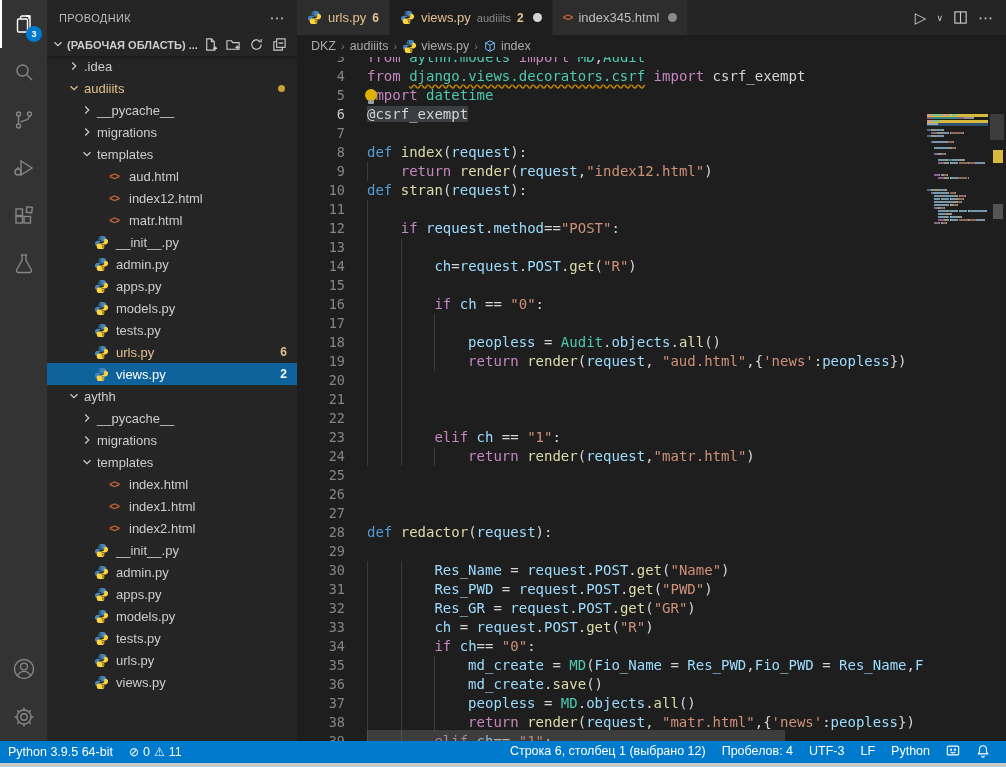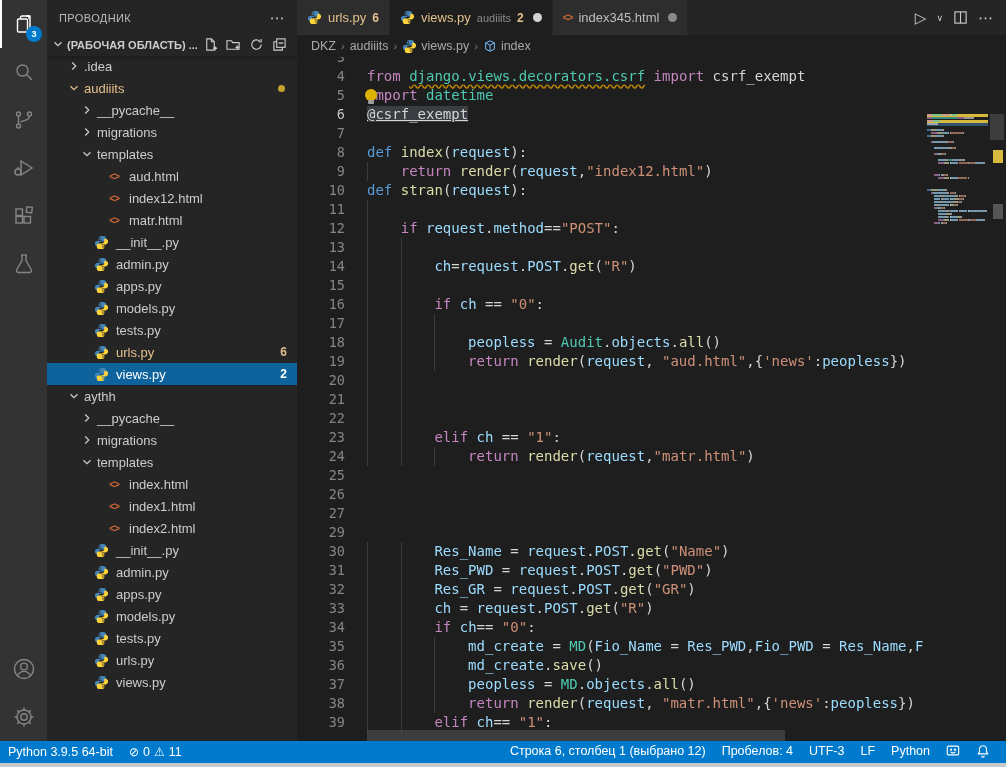--- a/index.html
+++ b/index.html
@@ -67,21 +67,21 @@
 
   .code-wrap { position:absolute; top:57px; left:0; right:0; bottom:0; overflow:hidden; }
   .code-scroll { position:absolute; top:-9px; left:0; right:81px; font-family:"DejaVu Sans Mono", monospace; font-size:14px; }
   .cline { height:19px; line-height:19px; white-space:pre; position:relative; }
   .cline .ln { position:absolute; left:0; width:48px; text-align:right; color:#858585; font-size:13.5px; }
   .cline .ln.cur { color:#c6c6c6; }
   .cline .ctext { position:absolute; left:70px; top:0; }
   .guide { display:inline-block; width:4ch; height:19px; vertical-align:top; border-left:1px solid #3b3b3b; }
   .tk-kw{color:#C586C0} .tk-def{color:#569CD6} .tk-fn{color:#DCDCAA} .tk-cls{color:#4EC9B0}
   .tk-var{color:#9CDCFE} .tk-str{color:#CE9178} .tk-pl{color:#D4D4D4}
-  .mk-sel { background:#3A3D41;text-decoration:underline; }
+  .mk-sel { background:#3A3D41; }
   .mk-sq { text-decoration:underline; text-decoration-style:wavy; text-decoration-color:#bf8803; text-underline-offset:3px; }
   .bulb { position:absolute; left:68px; top:3px; width:12px; height:12px; background:#ddb100; border-radius:50%; z-index:3; }
   .bulb::after { content:""; position:absolute; left:3px; top:11px; width:6px; height:4px; background:#9d9d9d; border-radius:1px; }
 
   .minimap { position:absolute; top:57px; right:18px; width:63px; bottom:0; background:#1e1e1e; cursor:pointer; }
   .mini-row { position:absolute; left:2px; right:0; height:3px; }
   .mini-seg { position:absolute; top:0; height:2px; opacity:.65; }
   .vscroll { position:absolute; top:57px; right:0; width:18px; bottom:0; }
   .vscroll .slider { position:absolute; left:2px; right:2px; top:0; height:26px; background:rgba(121,121,121,.35); cursor:pointer; }
   .ov-mark { position:absolute; right:3px; width:10px; }
@@ -545,21 +545,21 @@
           <span class="bc-icon">
             <svg width="14" height="14" viewBox="0 0 16 16">
               <path fill="none" stroke="#75beff" stroke-width="1.1" d="M8 2l5 2.5v7L8 14l-5-2.5v-7z M3 4.5L8 7l5-2.5 M8 7v7"></path>
             </svg>
           </span>
           <span>index</span>
         </span>
       </div>
     <div class="code-wrap">
       <div class="code-scroll" id="code">
-          <div class="cline"><span class="ln">3</span></div>
+          <div class="cline"><span class="ln">3</span><span class="ctext"><span class="tk-kw">from </span><span class="tk-cls">aythh.models</span><span class="tk-kw"> import </span><span class="tk-cls">MD</span><span class="tk-pl">,</span><span class="tk-cls">Audit</span></span></div>
           <div class="cline"><span class="ln">4</span><span class="ctext"><span class="tk-kw">from </span><span class="tk-cls mk-sq">django.views.decorators.csrf</span><span class="tk-kw"> import </span><span class="tk-pl">csrf_exempt</span></span></div>
           <div class="cline"><span class="ln">5</span><span class="ctext"><span class="tk-kw">import </span><span class="tk-cls">datetime</span></span><span class="bulb"></span></div>
           <div class="cline"><span class="ln cur">6</span><span class="ctext"><span class="tk-pl mk-sel">@csrf_exempt</span></span></div>
           <div class="cline"><span class="ln">7</span><span class="ctext"></span></div>
           <div class="cline"><span class="ln">8</span><span class="ctext"><span class="tk-def">def </span><span class="tk-fn">index</span><span class="tk-pl">(</span><span class="tk-var">request</span><span class="tk-pl">):</span></span></div>
           <div class="cline"><span class="ln">9</span><span class="ctext"><span class="guide"></span><span class="tk-kw">return </span><span class="tk-fn">render</span><span class="tk-pl">(</span><span class="tk-var">request</span><span class="tk-pl">,</span><span class="tk-str">"index12.html"</span><span class="tk-pl">)</span></span></div>
           <div class="cline"><span class="ln">10</span><span class="ctext"><span class="tk-def">def </span><span class="tk-fn">stran</span><span class="tk-pl">(</span><span class="tk-var">request</span><span class="tk-pl">):</span></span></div>
           <div class="cline"><span class="ln">11</span><span class="ctext"><span class="guide"></span></span></div>
           <div class="cline"><span class="ln">12</span><span class="ctext"><span class="guide"></span><span class="tk-kw">if </span><span class="tk-var">request</span><span class="tk-pl">.</span><span class="tk-var">method</span><span class="tk-pl">==</span><span class="tk-str">"POST"</span><span class="tk-pl">:</span></span></div>
           <div class="cline"><span class="ln">13</span><span class="ctext"><span class="guide"></span><span class="guide"></span></span></div>
@@ -570,20 +570,21 @@
           <div class="cline"><span class="ln">18</span><span class="ctext"><span class="guide"></span><span class="guide"></span><span class="guide"></span><span class="tk-var">peopless</span><span class="tk-pl"> = </span><span class="tk-cls">Audit</span><span class="tk-pl">.</span><span class="tk-var">objects</span><span class="tk-pl">.</span><span class="tk-fn">all</span><span class="tk-pl">()</span></span></div>
           <div class="cline"><span class="ln">19</span><span class="ctext"><span class="guide"></span><span class="guide"></span><span class="guide"></span><span class="tk-kw">return </span><span class="tk-fn">render</span><span class="tk-pl">(</span><span class="tk-var">request</span><span class="tk-pl">, </span><span class="tk-str">"aud.html"</span><span class="tk-pl">,{</span><span class="tk-str">'news'</span><span class="tk-pl">:</span><span class="tk-var">peopless</span><span class="tk-pl">})</span></span></div>
           <div class="cline"><span class="ln">20</span><span class="ctext"><span class="guide"></span><span class="guide"></span></span></div>
           <div class="cline"><span class="ln">21</span><span class="ctext"><span class="guide"></span><span class="guide"></span></span></div>
           <div class="cline"><span class="ln">22</span><span class="ctext"><span class="guide"></span><span class="guide"></span></span></div>
           <div class="cline"><span class="ln">23</span><span class="ctext"><span class="guide"></span><span class="guide"></span><span class="tk-kw">elif </span><span class="tk-var">ch</span><span class="tk-pl"> == </span><span class="tk-str">"1"</span><span class="tk-pl">:</span></span></div>
           <div class="cline"><span class="ln">24</span><span class="ctext"><span class="guide"></span><span class="guide"></span><span class="guide"></span><span class="tk-kw">return </span><span class="tk-fn">render</span><span class="tk-pl">(</span><span class="tk-var">request</span><span class="tk-pl">,</span><span class="tk-str">"matr.html"</span><span class="tk-pl">)</span></span></div>
           <div class="cline"><span class="ln">25</span><span class="ctext"></span></div>
           <div class="cline"><span class="ln">26</span><span class="ctext"></span></div>
           <div class="cline"><span class="ln">27</span><span class="ctext"></span></div>
+          <div class="cline"><span class="ln">28</span><span class="ctext"><span class="tk-def">def </span><span class="tk-fn">redactor</span><span class="tk-pl">(</span><span class="tk-var">request</span><span class="tk-pl">):</span></span></div>
           <div class="cline"><span class="ln">29</span></div>
           <div class="cline"><span class="ln">30</span><span class="ctext"><span class="guide"></span><span class="guide"></span><span class="tk-var">Res_Name</span><span class="tk-pl"> = </span><span class="tk-var">request</span><span class="tk-pl">.</span><span class="tk-var">POST</span><span class="tk-pl">.</span><span class="tk-fn">get</span><span class="tk-pl">(</span><span class="tk-str">"Name"</span><span class="tk-pl">)</span></span></div>
           <div class="cline"><span class="ln">31</span><span class="ctext"><span class="guide"></span><span class="guide"></span><span class="tk-var">Res_PWD</span><span class="tk-pl"> = </span><span class="tk-var">request</span><span class="tk-pl">.</span><span class="tk-var">POST</span><span class="tk-pl">.</span><span class="tk-fn">get</span><span class="tk-pl">(</span><span class="tk-str">"PWD"</span><span class="tk-pl">)</span></span></div>
           <div class="cline"><span class="ln">32</span><span class="ctext"><span class="guide"></span><span class="guide"></span><span class="tk-var">Res_GR</span><span class="tk-pl"> = </span><span class="tk-var">request</span><span class="tk-pl">.</span><span class="tk-var">POST</span><span class="tk-pl">.</span><span class="tk-fn">get</span><span class="tk-pl">(</span><span class="tk-str">"GR"</span><span class="tk-pl">)</span></span></div>
           <div class="cline"><span class="ln">33</span><span class="ctext"><span class="guide"></span><span class="guide"></span><span class="tk-var">ch</span><span class="tk-pl"> = </span><span class="tk-var">request</span><span class="tk-pl">.</span><span class="tk-var">POST</span><span class="tk-pl">.</span><span class="tk-fn">get</span><span class="tk-pl">(</span><span class="tk-str">"R"</span><span class="tk-pl">)</span></span></div>
           <div class="cline"><span class="ln">34</span><span class="ctext"><span class="guide"></span><span class="guide"></span><span class="tk-kw">if </span><span class="tk-var">ch</span><span class="tk-pl">== </span><span class="tk-str">"0"</span><span class="tk-pl">:</span></span></div>
           <div class="cline"><span class="ln">35</span><span class="ctext"><span class="guide"></span><span class="guide"></span><span class="guide"></span><span class="tk-var">md_create</span><span class="tk-pl"> = </span><span class="tk-cls">MD</span><span class="tk-pl">(</span><span class="tk-var">Fio_Name</span><span class="tk-pl"> = </span><span class="tk-var">Res_PWD</span><span class="tk-pl">,</span><span class="tk-var">Fio_PWD</span><span class="tk-pl"> = </span><span class="tk-var">Res_Name</span><span class="tk-pl">,</span><span class="tk-var">F</span></span></div>
           <div class="cline"><span class="ln">36</span><span class="ctext"><span class="guide"></span><span class="guide"></span><span class="guide"></span><span class="tk-var">md_create</span><span class="tk-pl">.</span><span class="tk-fn">save</span><span class="tk-pl">()</span></span></div>
           <div class="cline"><span class="ln">37</span><span class="ctext"><span class="guide"></span><span class="guide"></span><span class="guide"></span><span class="tk-var">peopless</span><span class="tk-pl"> = </span><span class="tk-cls">MD</span><span class="tk-pl">.</span><span class="tk-var">objects</span><span class="tk-pl">.</span><span class="tk-fn">all</span><span class="tk-pl">()</span></span></div>
           <div class="cline"><span class="ln">38</span><span class="ctext"><span class="guide"></span><span class="guide"></span><span class="guide"></span><span class="tk-kw">return </span><span class="tk-fn">render</span><span class="tk-pl">(</span><span class="tk-var">request</span><span class="tk-pl">, </span><span class="tk-str">"matr.html"</span><span class="tk-pl">,{</span><span class="tk-str">'news'</span><span class="tk-pl">:</span><span class="tk-var">peopless</span><span class="tk-pl">})</span></span></div>

